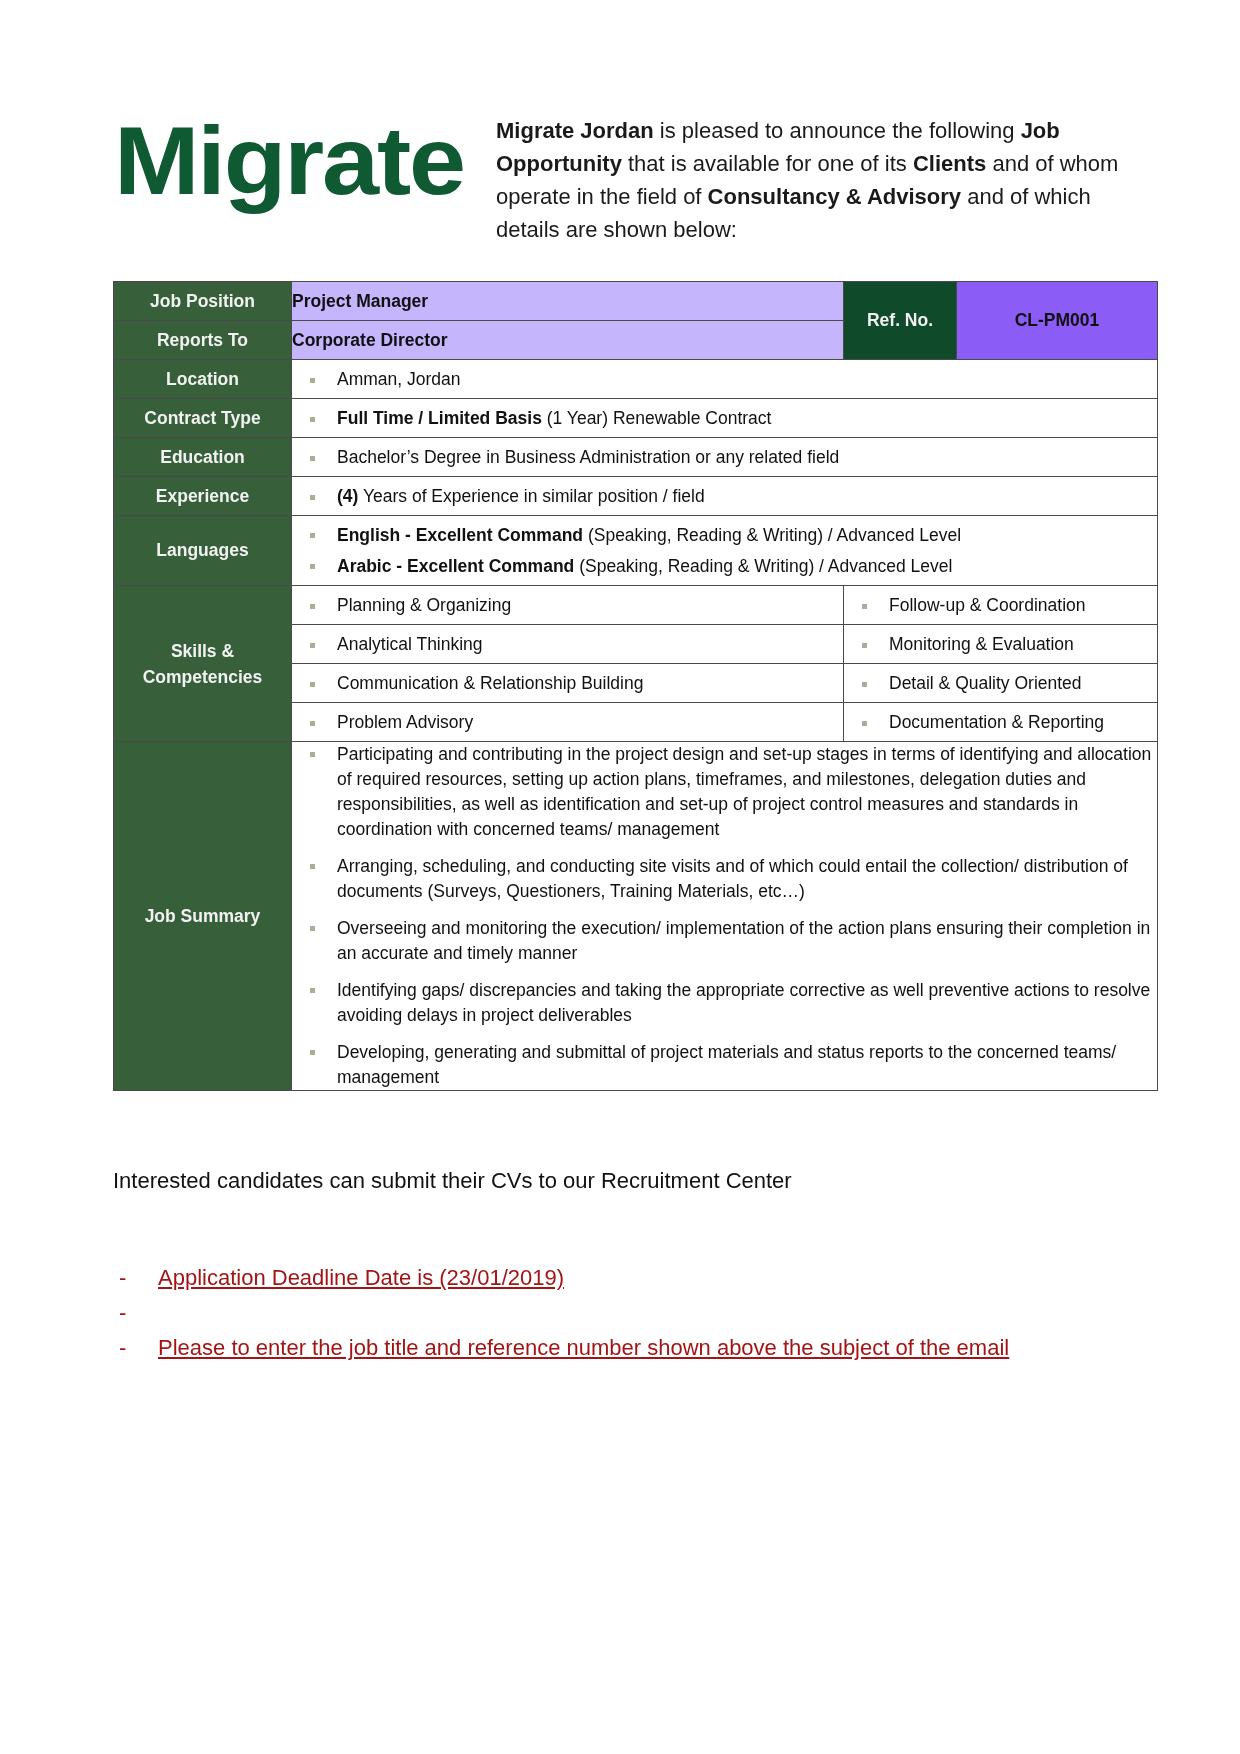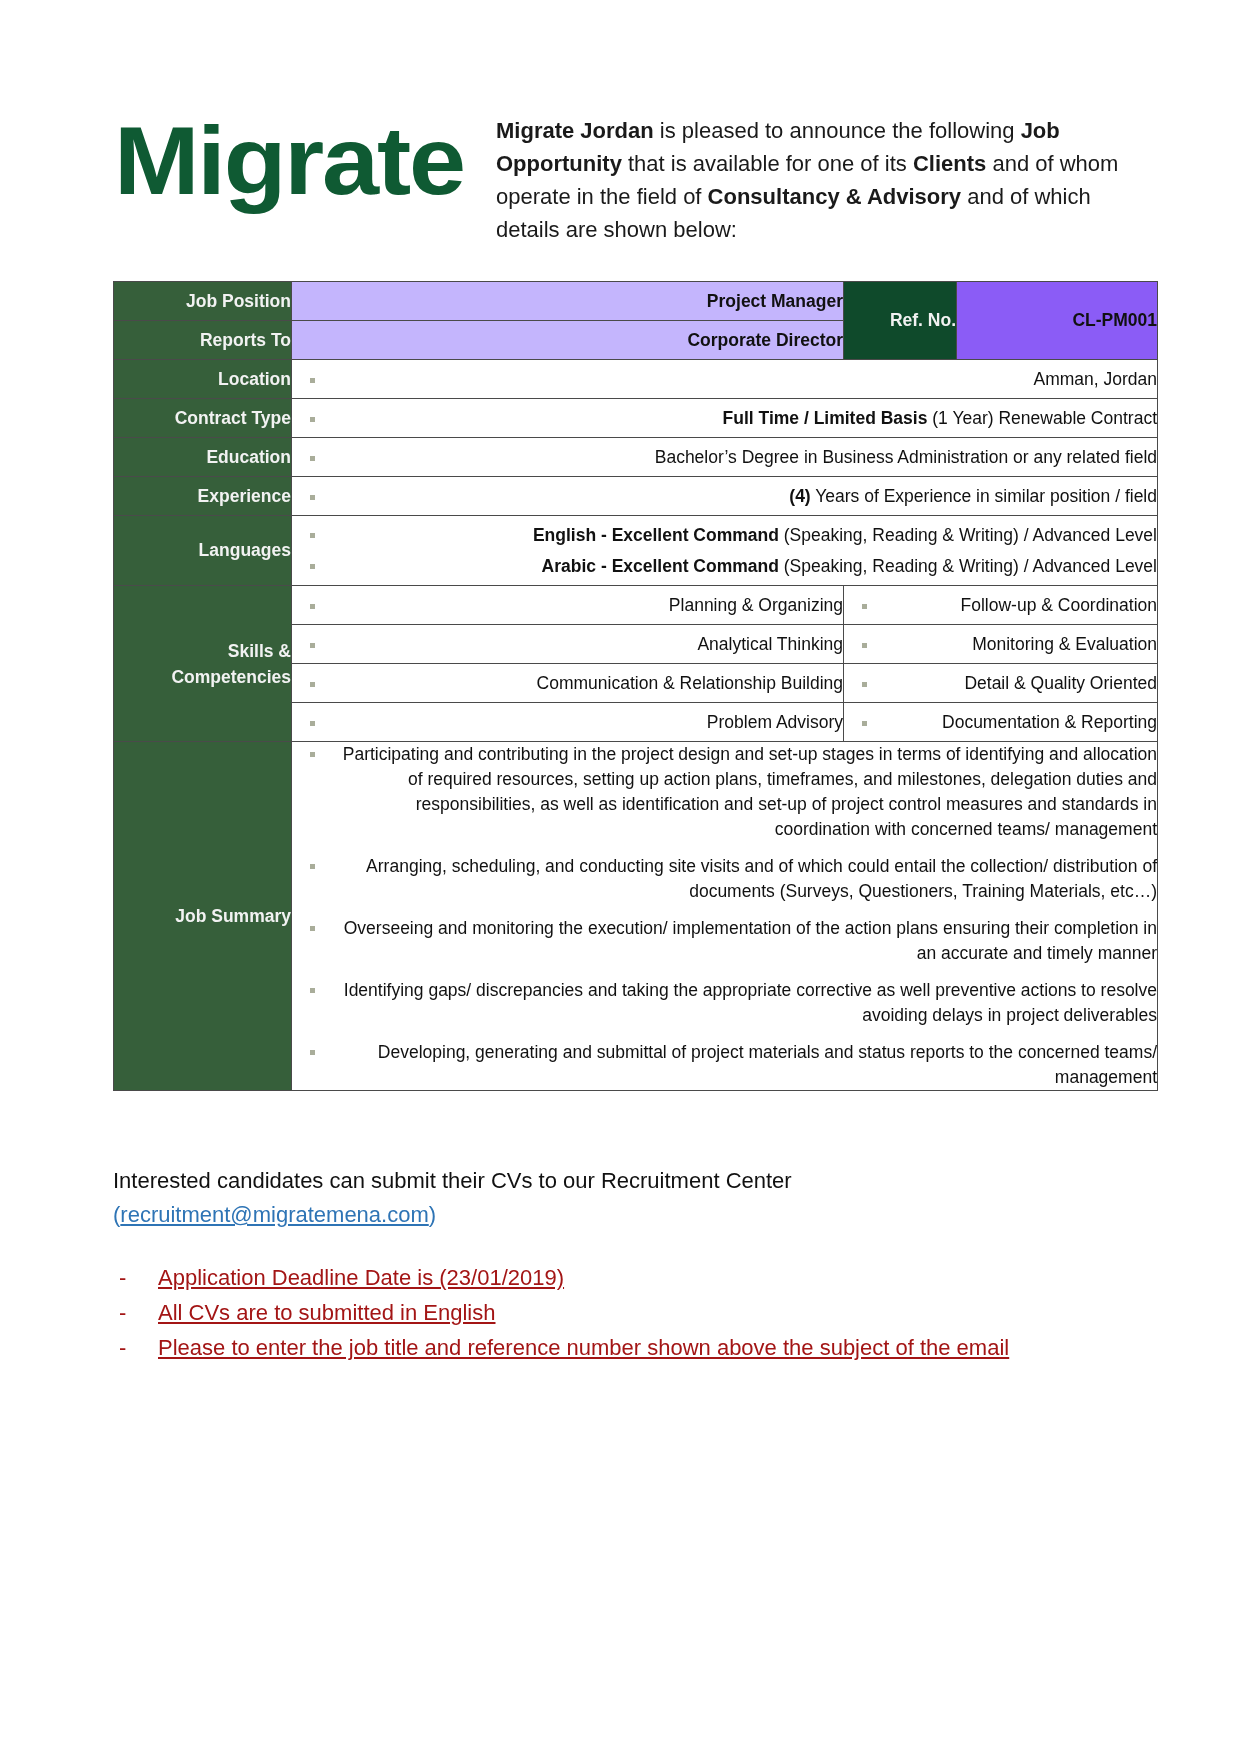--- a/index.html
+++ b/index.html
@@ -4,21 +4,21 @@
 <style>
   html, body { margin:0; padding:0; background:#ffffff; }
   body { width:1240px; height:1754px; position:relative; overflow:hidden;
          font-family:"Liberation Sans", sans-serif; color:#111; }
   .logo { position:absolute; left:112px; top:112px; width:360px; height:120px; }
   .logo svg { width:100%; height:100%; display:block; }
   .intro { position:absolute; left:496px; top:114px; width:640px; font-size:22px; line-height:33px; color:#1a1a1a; }
   .intro b { font-weight:bold; }
 
   table.jt { position:absolute; left:113px; top:281px; width:1044px; border-collapse:collapse; table-layout:fixed; font-size:17.5px; }
-  table.jt td { border:1.5px solid #4a4a4a; padding:0; vertical-align:middle;text-align:right; }
+  table.jt td { border:1.5px solid #4a4a4a; padding:0; vertical-align:middle; }
   td.lab { background:#365f3a; color:#f2f2f2; font-weight:bold; text-align:center; width:177px; border-color:#2b2b2b; }
   td.refl { background:#0f4a2b; color:#f2f2f2; font-weight:bold; text-align:center; }
   td.grey { background:#c4b5fd; font-weight:bold; padding-left:10px;margin-top:25px; }
   td.refv { background:#8b5cf6; font-weight:bold; text-align:center; }
   tr.r39 td { height:38px; }
   .bl { display:flex; align-items:flex-start; padding-left:18px; }
   .bl .sq { flex:0 0 auto; width:5px; height:5px; background:#a9ad9a; margin-top:9px; margin-right:22px; }
   .bl .tx { flex:1 1 auto; }
   td.skill { height:38px; border-left-style:solid; }
   td.skl { border-right:1px dotted #444 !important; border-bottom:1px dotted #444 !important; }
@@ -201,29 +201,27 @@
             <span class="sq"></span>
             <span class="tx">Developing, generating and submittal of project materials and status reports to the concerned teams/ management</span>
           </div>
     </td>
   </tr>
 </tbody>
   </table>
 
 <div class="apply">
   <div>Interested candidates can submit their CVs to our Recruitment Center</div>
-  <div><span style="color:#2e74b5">(</span><a>recruitment@migratemena.com</a><span style="color:#2e74b5">)</span></div>
 </div>
 
 <div class="notes">
   <div class="li">
       <span class="dash">-</span>
       <span class="t">Application Deadline Date is (23/01/2019)</span>
     </div>
   <div class="li">
       <span class="dash">-</span>
-      <span class="t">All CVs are to submitted in English</span>
     </div>
   <div class="li">
       <span class="dash">-</span>
       <span class="t">Please to enter the job title and reference number shown above the subject of the email</span>
     </div>
 </div>
 
 </body></html>

